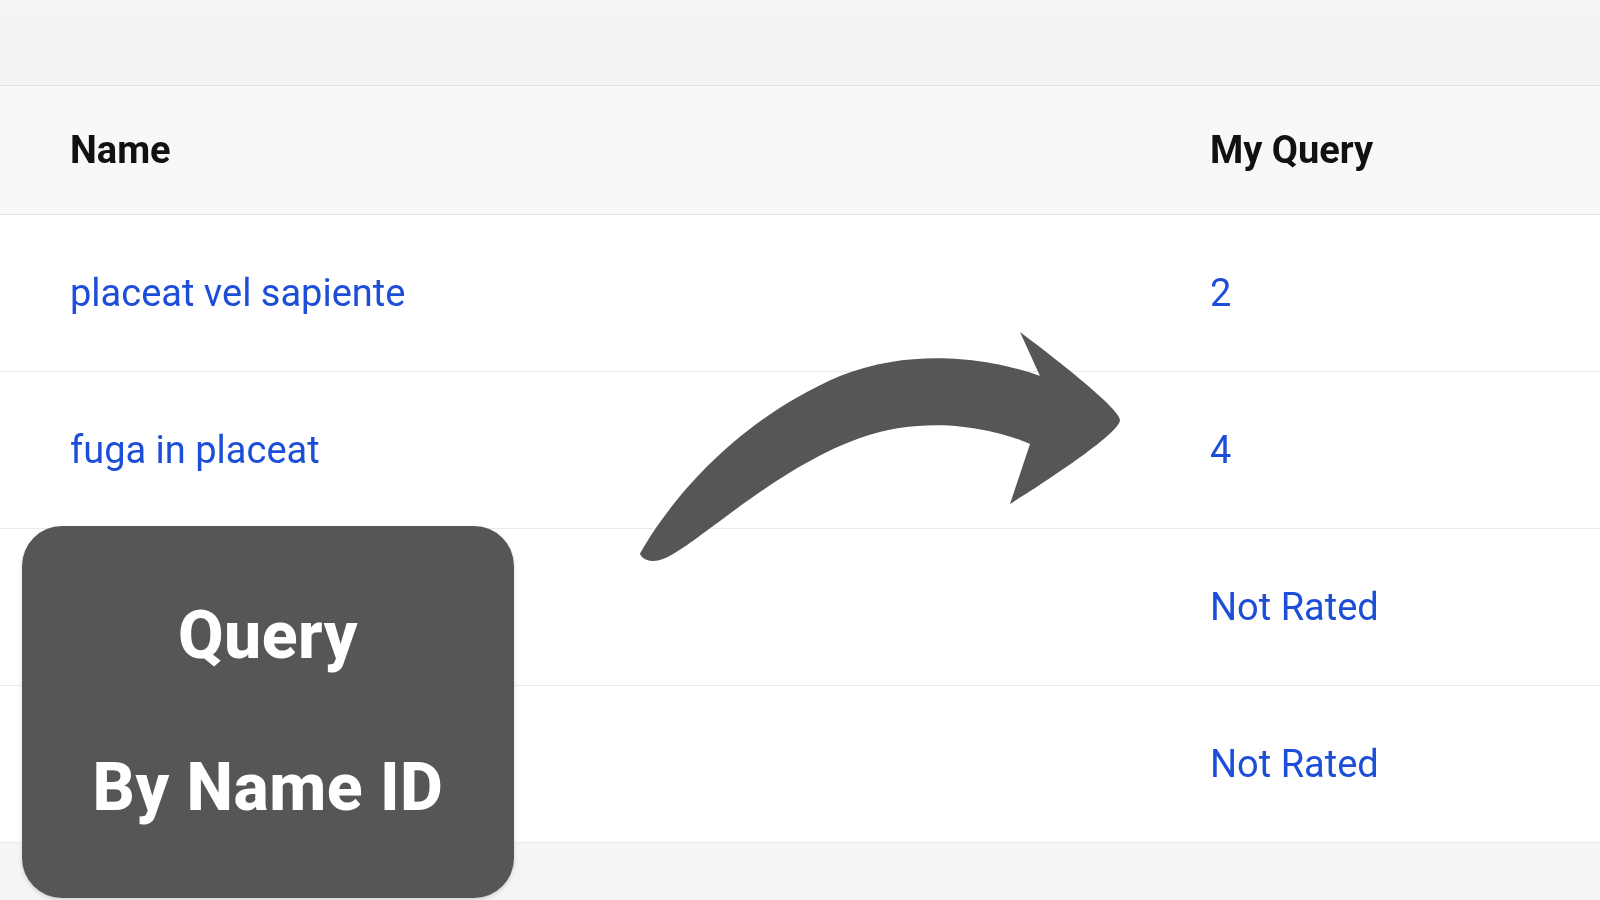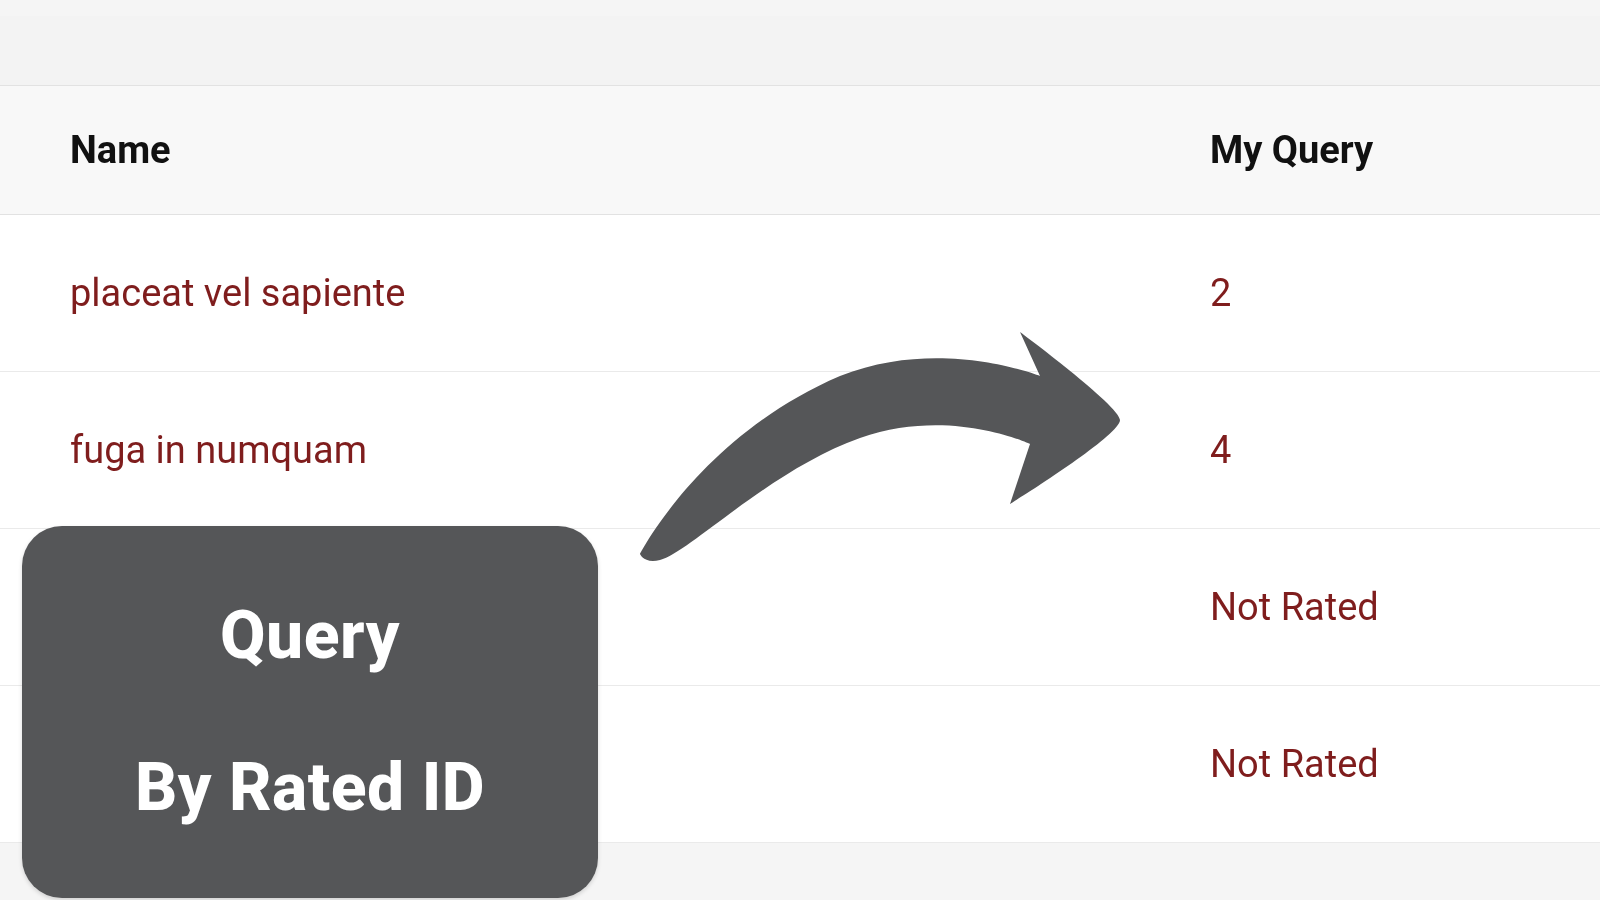--- a/index.html
+++ b/index.html
@@ -35,39 +35,39 @@
       color: #111;
       padding: 42px 0 42px 70px;
       border-bottom: 1px solid #e2e2e2;
     }
     .table thead th.col-rating {
       padding-left: 0;
     }
     .table tbody td {
       background: #fff;
       font-size: 38px;
-      color: #7f1d1d;
+      color: #1d4ed8;
       padding: 56px 0 56px 70px;
       border-bottom: 1px solid #eaeaea;
       white-space: nowrap;
     }
     .table tbody td.col-rating {
       padding-left: 0;
     }
     .not-rated {
       color: #b5b5b5;
     }
     col.c-name { width: 1210px; }
     col.c-rating { width: 390px; }
 
     .callout {
       position: absolute;
       left: 22px;
       top: 510px;
-      width: 576px;
+      width: 492px;
       height: 372px;
       background: #555658;
       border-radius: 40px;
       color: #fff;
       display: flex;
       align-items: center;
       justify-content: center;
       text-align: center;
       padding: 28px 30px;
       box-shadow: 0 2px 4px rgba(0,0,0,.15);
@@ -108,21 +108,21 @@
         <th>Name</th>
         <th class="col-rating">My Query</th>
       </tr>
     </thead>
     <tbody>
       <tr>
         <td>placeat vel sapiente</td>
         <td class="col-rating">2</td>
       </tr>
       <tr>
-        <td>fuga in numquam</td>
+        <td>fuga in placeat</td>
         <td class="col-rating">4</td>
       </tr>
       <tr>
         <td></td>
         <td class="col-rating not-rated">Not Rated</td>
       </tr>
       <tr>
         <td></td>
         <td class="col-rating not-rated">Not Rated</td>
       </tr>
@@ -142,17 +142,17 @@
                C 410 128, 330 90, 240 122
                C 150 154, 70 236, 40 244
                C 24 248, 20 238, 20 238 Z" fill="#555658"></path>
     </svg>
   </div>
 
   <div class="callout">
     <div class="callout-text">
       <span>Query</span><br>
       <br>
-      <span>By Rated ID</span>
+      <span>By Name ID</span>
     </div>
   </div>
 
 </div>
 
 </body></html>

